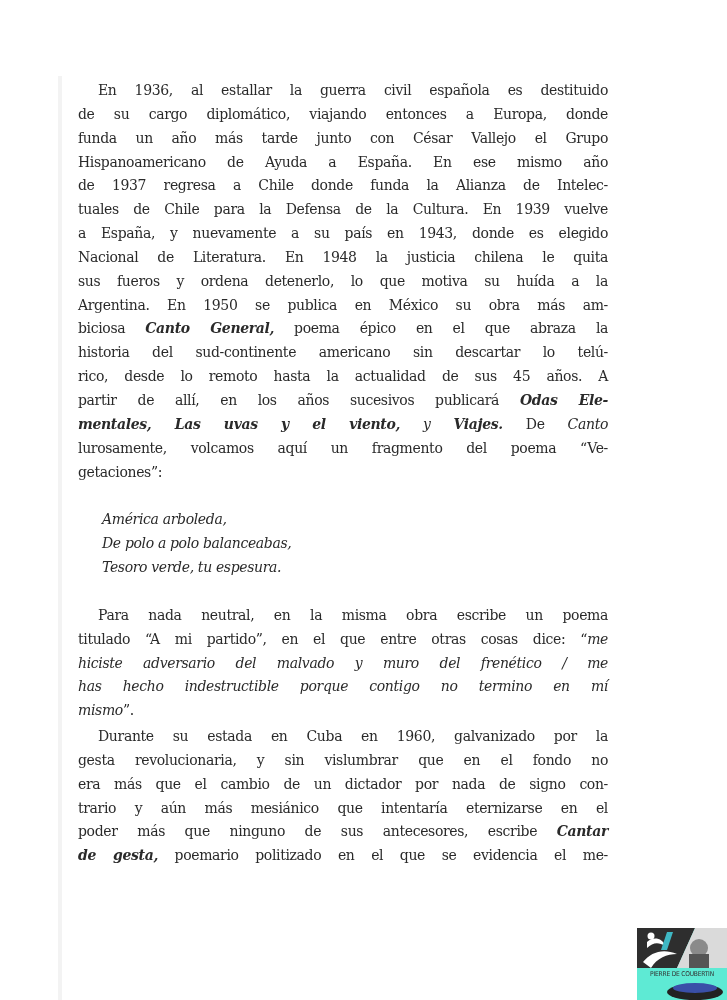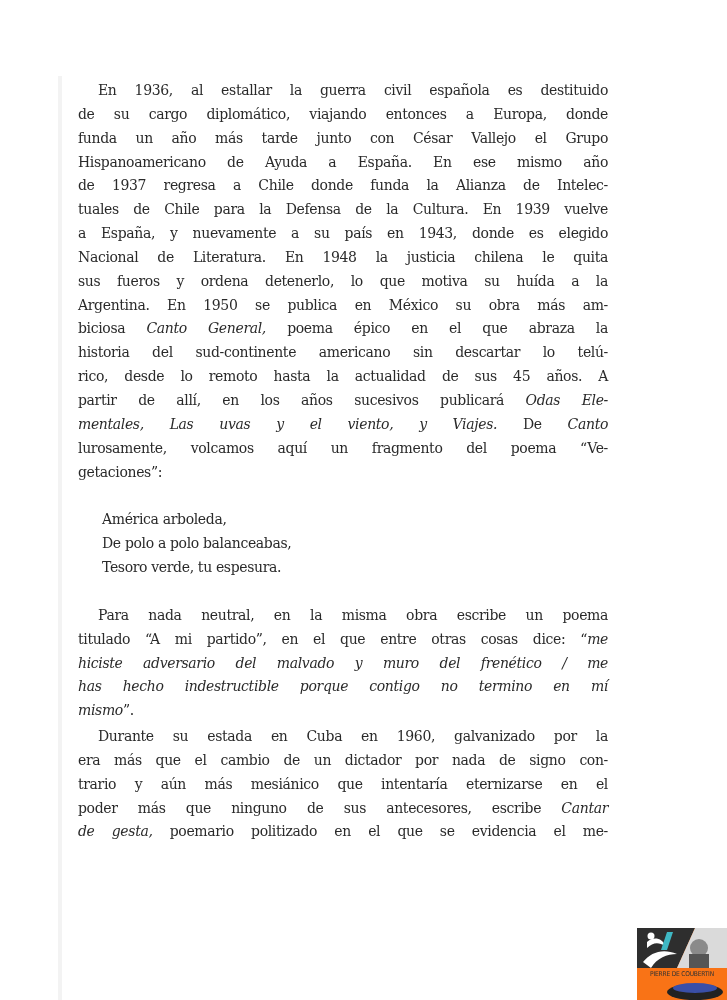--- a/index.html
+++ b/index.html
@@ -10,28 +10,28 @@
   .page-strip {
     position: absolute; left: 58px; top: 76px; width: 4px; height: 924px; background: #f3f3f3;
   }
   .text-block {
     position: absolute; left: 78px; top: 79px; width: 530px;
     font-size: 14px; line-height: 23.85px; letter-spacing: -0.35px;
   }
   .line { display: block; white-space: nowrap; height: 23.85px; }
   .line.just { text-align: justify; text-align-last: justify; }
   .indent { padding-left: 20px; }
-  .poem-line { padding-left: 24px; }
+  .poem-line { padding-left: 24px; font-style: italic; }
   .gap { height: 24px; }
   .gap-small { height: 2px; }
-  b.bi { font-weight: normal; font-style: italic; }
+  b.bi { font-weight: bold; font-style: italic; }
   i { font-style: italic; }
   .logo {
     position: absolute; left: 637px; top: 928px; width: 90px; height: 72px;
-    background: #f97316; overflow: hidden;
+    background: #5eead4; overflow: hidden;
   }
   .logo-caption {
     position: absolute; left: 0; top: 42px; width: 100%; font-family: "DejaVu Sans Condensed", "DejaVu Sans", sans-serif;
     font-size: 6.6px; color: #333; letter-spacing: -0.2px; white-space: nowrap; text-align: center;
   }
 </style>
 </head>
 <body>
 
 <div class="page-strip"></div>
@@ -66,20 +66,21 @@
     <div>
       <span class="line indent just"><span>Para nada neutral, en la misma obra escribe un poema</span></span>
       <span class="line just"><span>titulado “A mi partido”, en el que entre otras cosas dice: “</span><i>me</i></span>
       <span class="line just"><i>hiciste adversario del malvado y muro del frenético /  me</i></span>
       <span class="line just"><i>has hecho indestructible porque contigo no termino en mí</i></span>
       <span class="line"><i>mismo</i><span>”.</span></span>
       <div class="gap-small"></div>
     </div>
     <div>
       <span class="line indent just"><span>Durante su estada en Cuba en 1960, galvanizado por la</span></span>
+      <span class="line just"><span>gesta revolucionaria, y sin vislumbrar que en el fondo no</span></span>
       <span class="line just"><span>era más que el cambio de un dictador por nada de signo con-</span></span>
       <span class="line just"><span>trario y aún más mesiánico que intentaría eternizarse en el</span></span>
       <span class="line just"><span>poder más que ninguno de sus antecesores, escribe </span><b class="bi">Cantar</b></span>
       <span class="line just"><b class="bi">de gesta,</b><span> poemario politizado en el que se evidencia el me-</span></span>
     </div>
   </div>
 
 <div class="logo">
   <svg width="90" height="72" viewBox="0 0 90 72">
     <polygon points="0,0 58,0 40,40 0,40" fill="#2e2e2e"></polygon>

